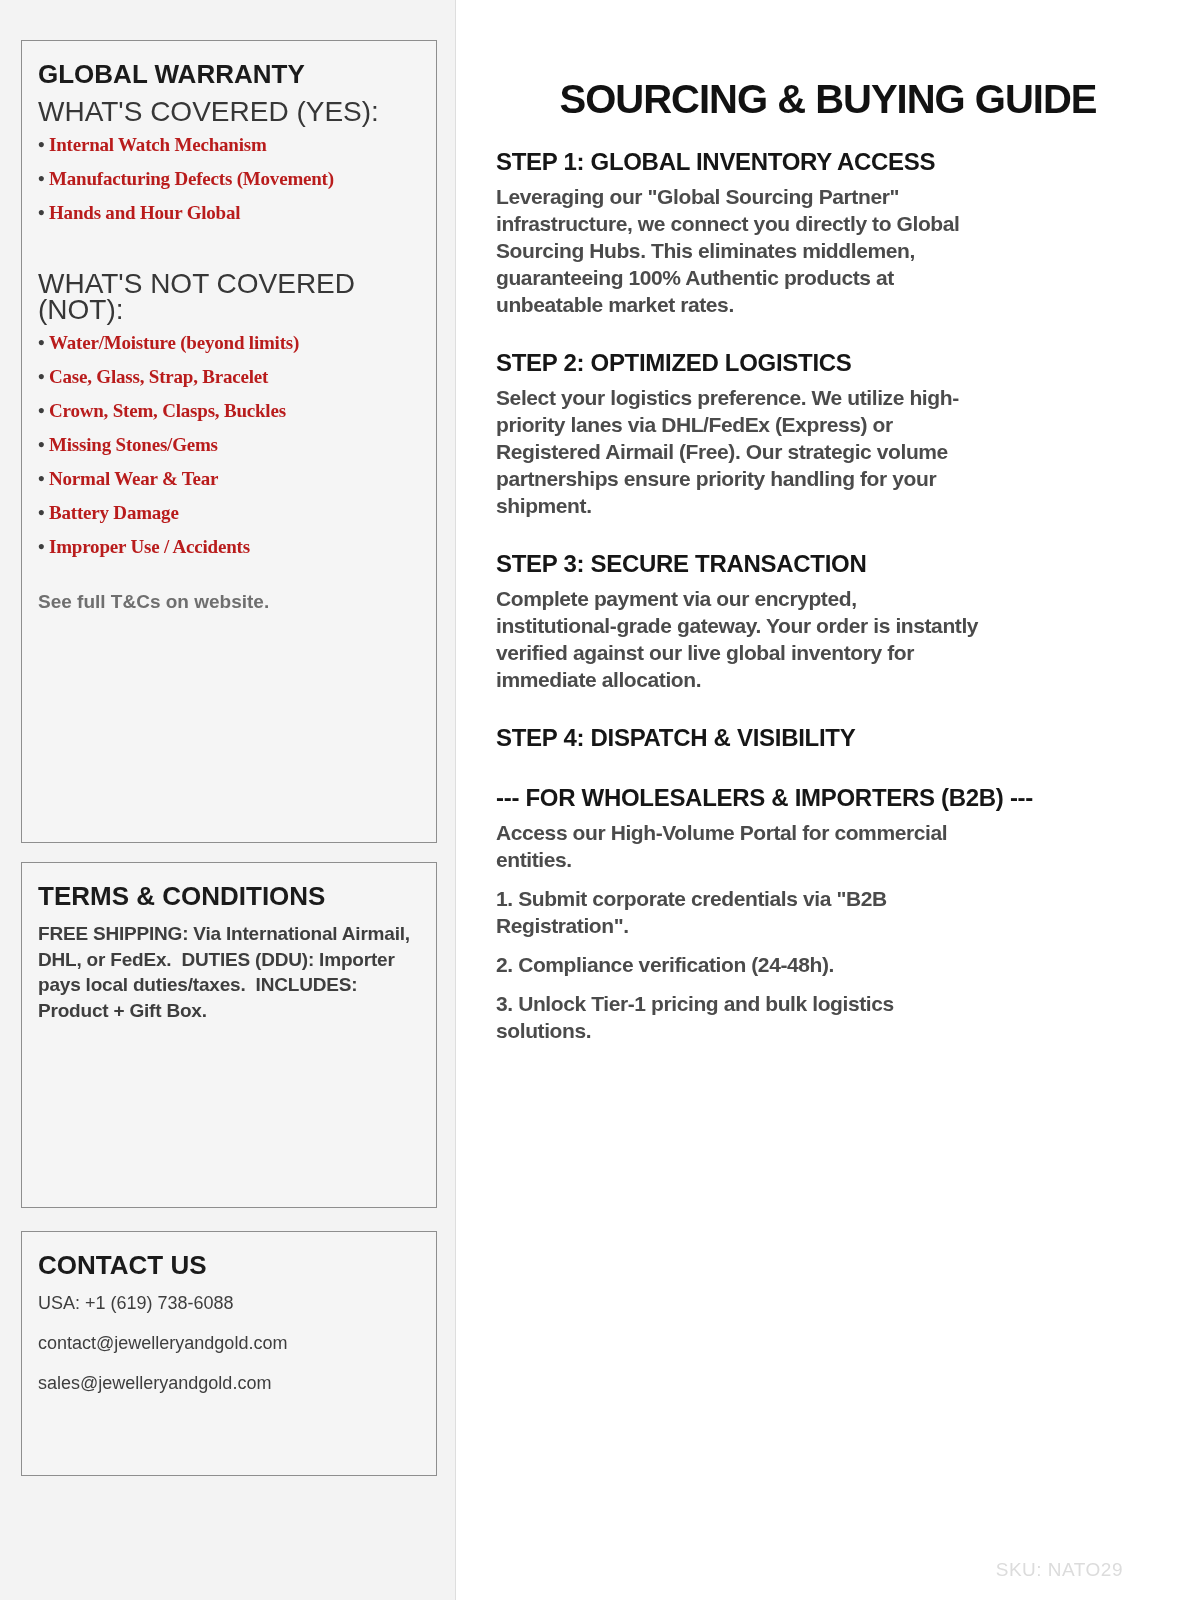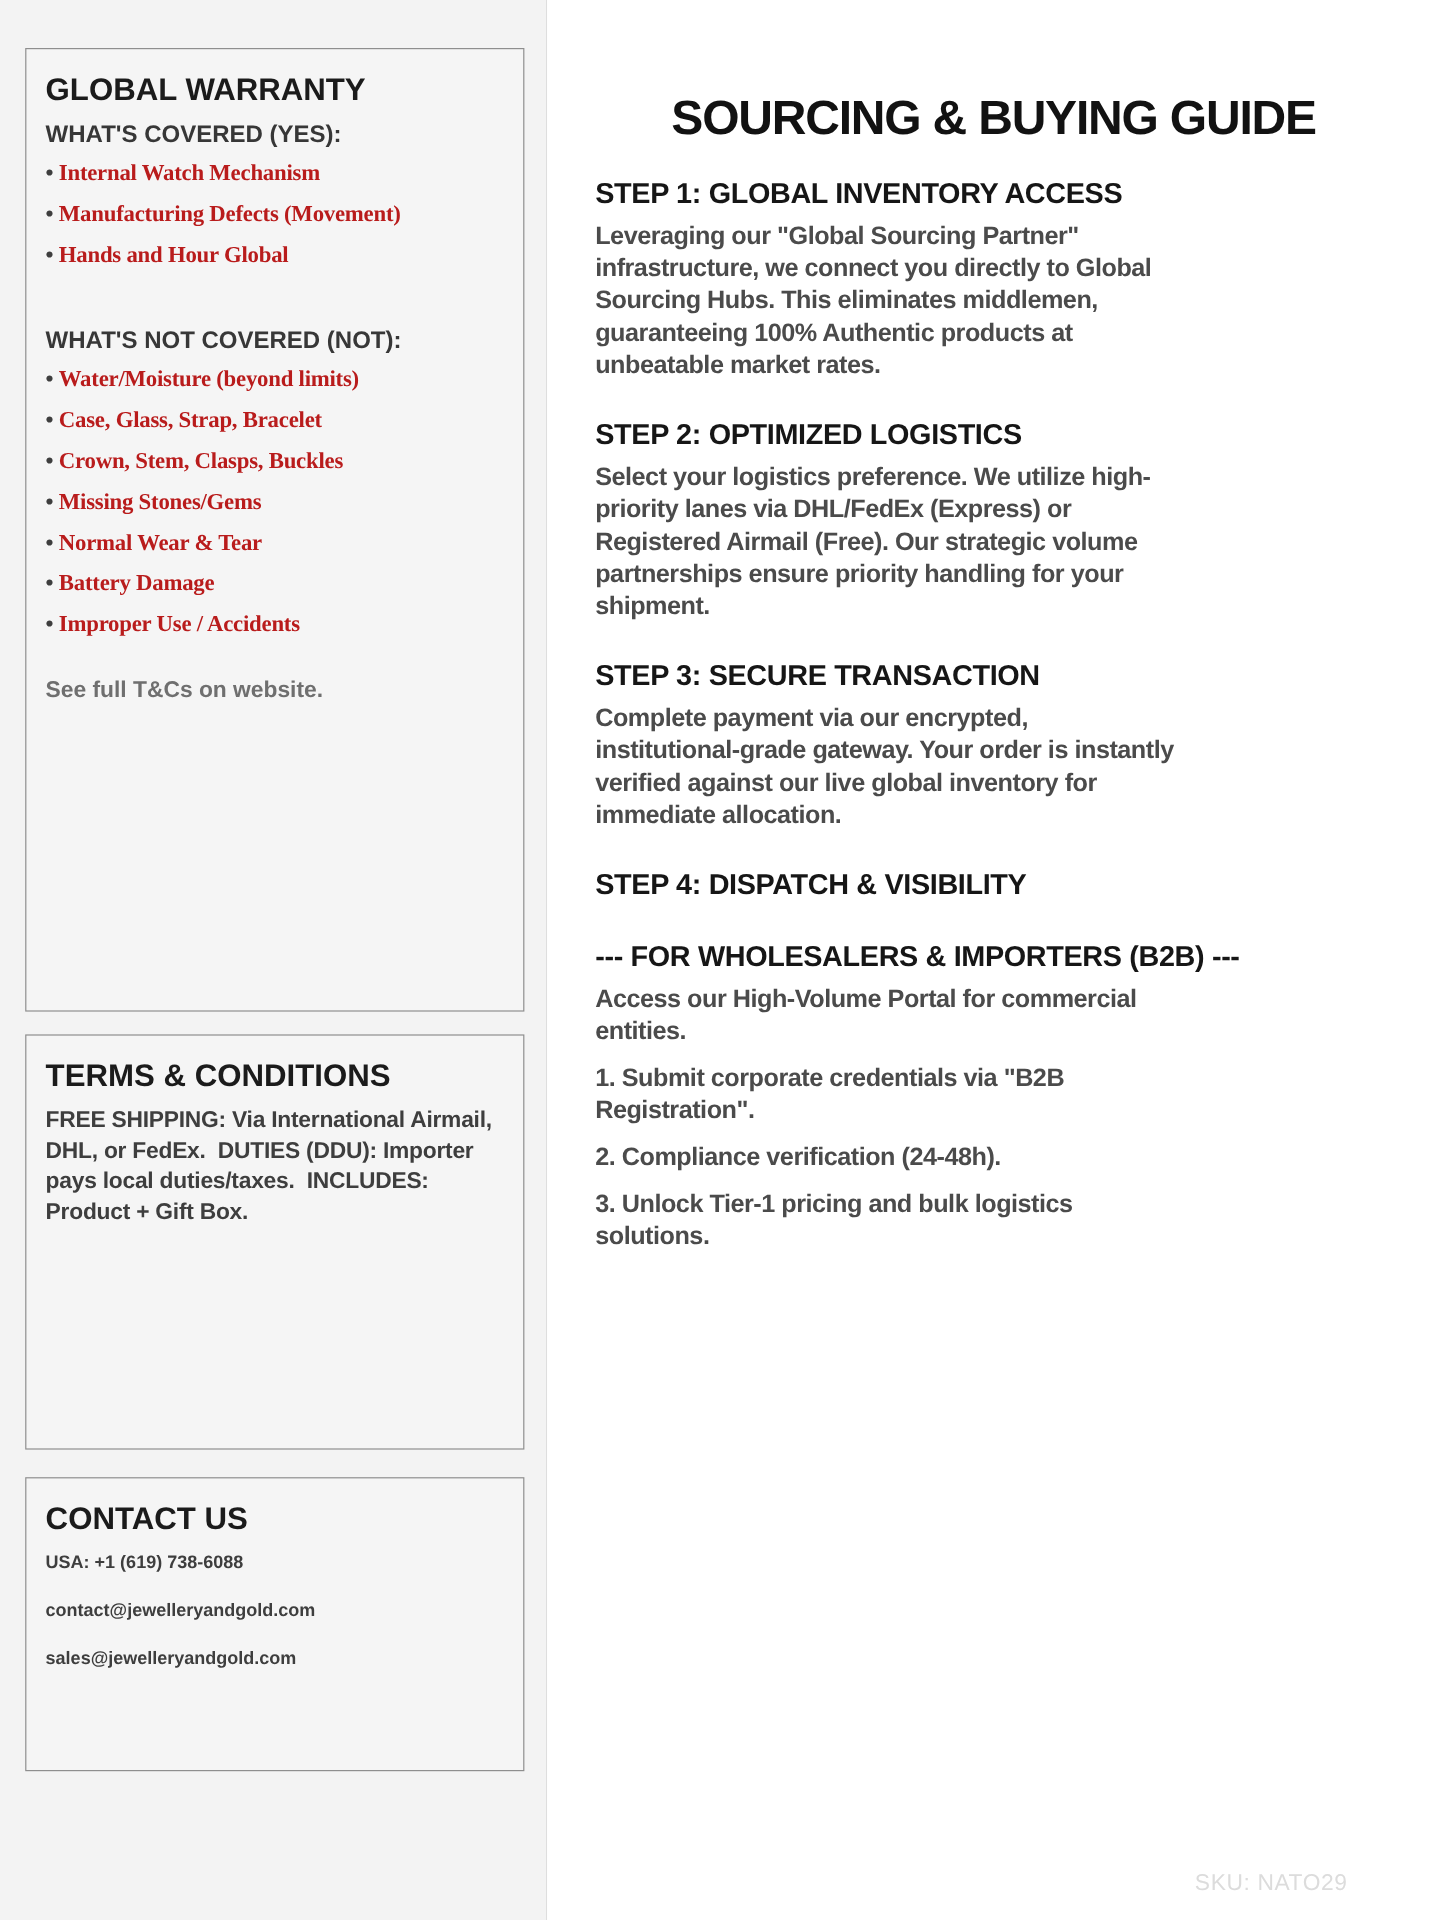--- a/index.html
+++ b/index.html
@@ -19,38 +19,38 @@
     background:#f5f5f5; border:1.5px solid #8e8e8e; padding:16px; overflow:hidden;
   }
   .box-warranty { top:40px;  height:803px; }
   .box-terms    { top:862px; height:346px; }
   .box-contact  { top:1231px; height:245px; }
   .box h2 {
     margin:0; font-size:26px; line-height:34px; font-weight:700;
     color:#1b1b1b; letter-spacing:0;
   }
   .sub-heading {
-    margin:8px 0 0; font-size:20px; line-height:26px; font-weight:700; color:#373737;
+    margin:8px 0 0; font-size:28px; line-height:26px; font-weight:400; color:#373737;
   }
   .sub-heading.second { margin-top:46px; }
   .bullet-list { list-style:none; margin:8px 0 0; padding:0; }
   .bullet-list li {
     font-size:19px; line-height:24px; font-weight:700; color:#b91c1c;
     margin:0 0 10px; letter-spacing:-0.2px;font-family:Liberation Serif, serif;
   }
   .bullet-list li::before { content:"•\00a0 "; color:#3e3e3e; }
   .footnote {
     margin:30px 0 0; font-size:19px; line-height:26px; font-weight:700; color:#6f6f6f;
   }
   .terms-body {
     margin:8px 0 0; font-size:19px; line-height:25.5px; font-weight:700;
     color:#3e3e3e; white-space:pre-wrap; letter-spacing:-0.2px;
   }
   .contact-line {
-    margin:8px 0 14px; font-size:15px; line-height:26px; font-weight:700; color:#3e3e3e;
+    margin:8px 0 14px; font-size:18px; line-height:26px; font-weight:400; color:#3e3e3e;
   }
   .contact-line + .contact-line { margin-top:14px; }
   
   .main {
     position:absolute; left:456px; top:0; width:744px; height:1600px;
     background:#ffffff; box-sizing:border-box; padding:14px 40px 0 40px;
   }
   .page-title {
     margin:60px 0 0; width:664px; text-align:center;
     font-size:40px; line-height:50px; font-weight:700; color:#121212;

